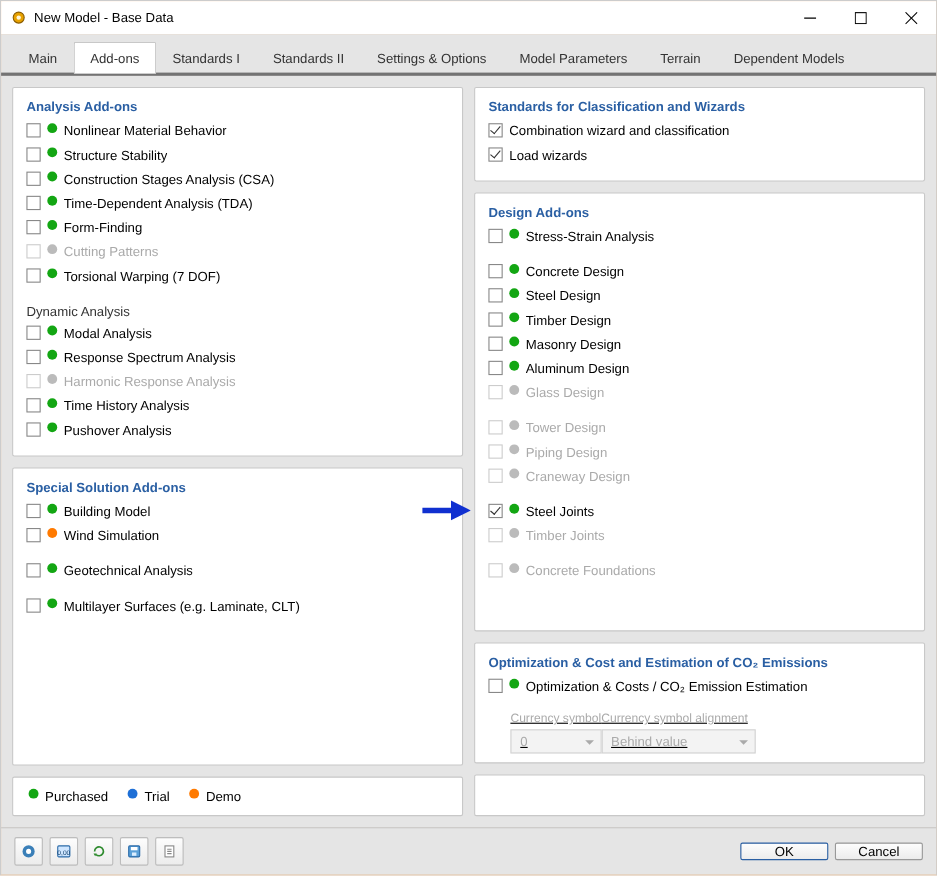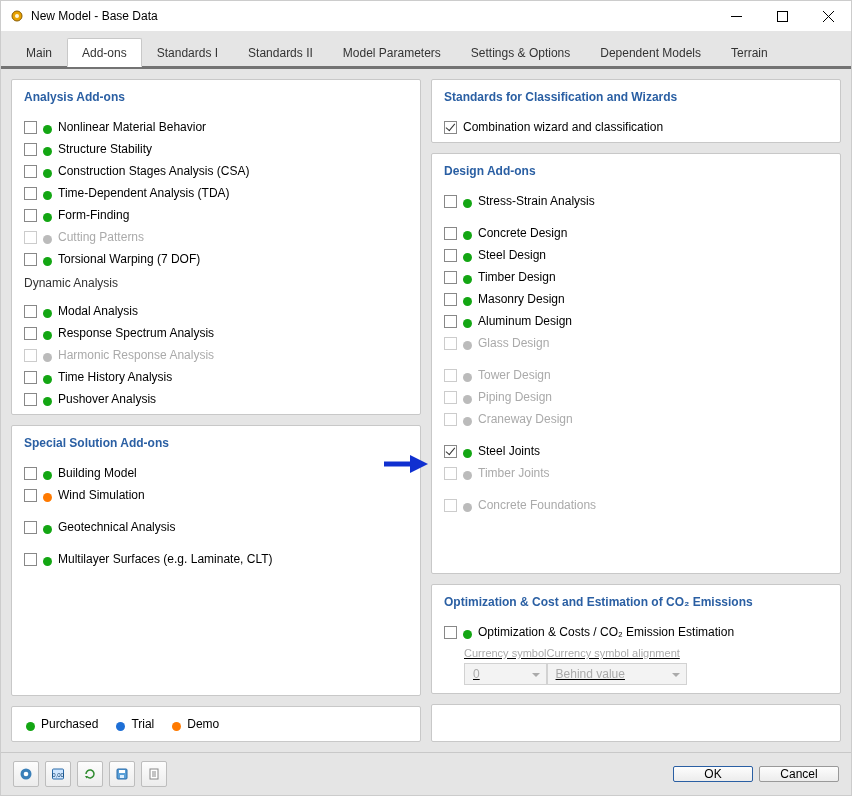--- a/index.html
+++ b/index.html
@@ -97,21 +97,21 @@
     margin-bottom: 8px;
   }
   .subheading {
     font-weight: 400;
     color: #333;
     font-size: 12px;
     margin: 10px 0 6px 0;
   }
   .row {
     display: flex;
-    align-items: flex-end;
+    align-items: flex-start;
     height: 22px;
     gap: 6px;
   }
   .row.gap-below { margin-bottom: 10px; }
   .cbx {
     width: 13px; height: 13px;
     border: 1px solid #888;
     background: #fff;
     display: inline-flex;
     align-items: center;
@@ -139,21 +139,21 @@
 
   
   .legend-strip {
     background: #fff;
     border: 1px solid #c8c8c8;
     border-radius: 2px;
     padding: 10px 14px;
     display: flex;
     gap: 18px;
   }
-  .legend-strip .item { display: flex; align-items: flex-end; gap: 6px; }
+  .legend-strip .item { display: flex; align-items: flex-start; gap: 6px; }
 
   
   .opt-fields {
     display: flex;
     gap: 0;
     margin-top: 8px;
     padding-left: 20px;
     text-decoration: underline;
   }
   .opt-field .flabel { color: #aaa; font-size: 11px; margin-bottom: 4px; }
@@ -258,24 +258,24 @@
           <line x1="11" y1="0" x2="0" y2="11"></line>
         </svg>
     </span>
   </div>
 
   <div class="tabbar">
     <div class="tab">Main</div>
     <div class="tab active">Add-ons</div>
     <div class="tab">Standards I</div>
     <div class="tab">Standards II</div>
+    <div class="tab">Settings &amp; Options</div>
     <div class="tab">Model Parameters</div>
-    <div class="tab">Settings &amp; Options</div>
+    <div class="tab">Terrain</div>
     <div class="tab">Dependent Models</div>
-    <div class="tab">Terrain</div>
   </div>
 
   <div class="content">
 
     <div class="col">
 
       <div class="panel">
         <div class="panel-title">Analysis Add-ons</div>
 
         <div class="row">
@@ -391,20 +391,24 @@
     </div>
 
     <div class="col">
 
       <div class="panel">
         <div class="panel-title">Standards for Classification and Wizards</div>
         <div class="row">
             <span class="cbx checked"></span>
             <span class="label">Combination wizard and classification</span>
           </div>
+        <div class="row">
+            <span class="cbx checked"></span>
+            <span class="label">Load wizards</span>
+          </div>
       </div>
 
       <div class="panel flex-fill">
         <div class="panel-title">Design Add-ons</div>
 
         <div class="row gap-below">
             <span class="cbx"></span>
             <span class="dot green"></span>
             <span class="label">Stress-Strain Analysis</span>
           </div>

